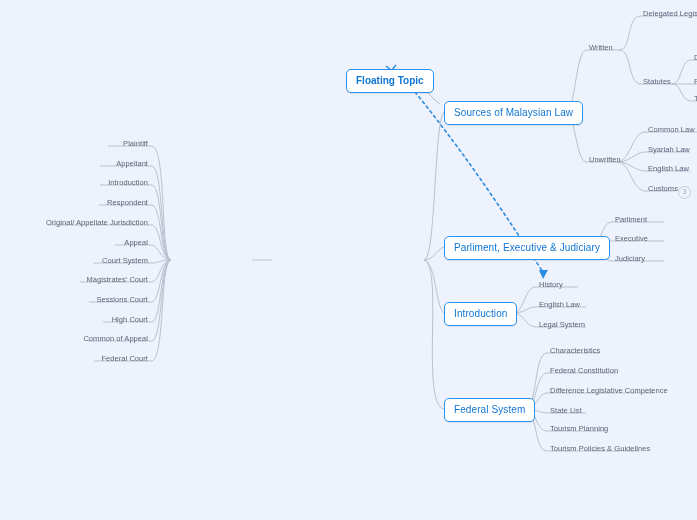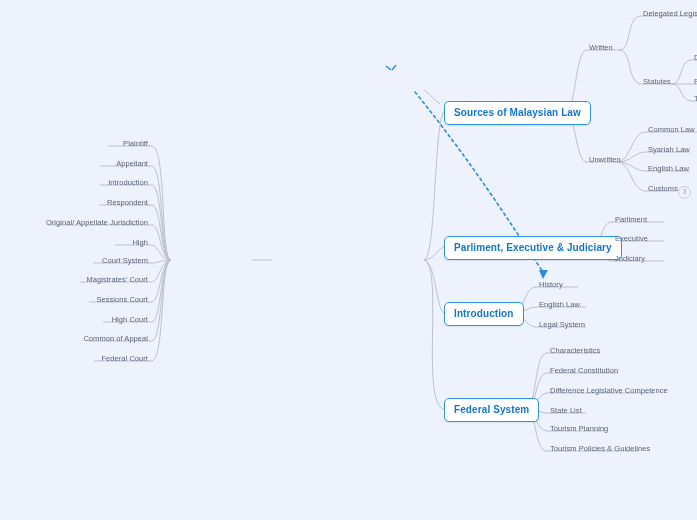--- a/index.html
+++ b/index.html
@@ -45,21 +45,21 @@
     letter-spacing: .2px;
     border-radius: 5px;
     padding: 9px 13px;
     box-shadow: 0 1px 2px rgba(20,70,130,.18);
   }
   
   .main {
     background: #ffffff;
     color: #1176d3;
     font-size: 10px;
-    font-weight: bold;
+    font-weight: normal;
     letter-spacing: .1px;
     border: 1.5px solid #2a93ef;
     border-radius: 5px;
     padding: 6px 9px;
     box-shadow: 0 1px 1px rgba(20,70,130,.10);
   }
   .floating {
     background: #ffffff;
     color: #1176d3;
     font-size: 10px;
@@ -201,20 +201,21 @@
     </g>
     <polygon points="543,279 539,270 548,270" fill="#2a8ce0"></polygon>
 
     <g stroke="#2a8ce0" stroke-width="1.4" fill="none">
       <path d="M386,66 l5,4"></path>
       <path d="M396,65 l-4,5"></path>
     </g>
   </svg>
 
 
+  <div class="node floating" style="left:346px; top:69px;">Floating Topic</div>
 
   <div class="node main" style="left:444px; top:101px;">Sources of Malaysian Law</div>
 
   <div class="node sub" style="left:586px; top:44px;">Written</div>
   <div class="node leaf right" style="left:640px; top:10px;">Delegated Legislation</div>
   <div class="node leaf right" style="left:640px; top:78px;">Statutes</div>
   <div class="node leaf right" style="left:691px; top:54px;">D</div>
   <div class="node leaf right" style="left:691px; top:78px;">F</div>
   <div class="node leaf right" style="left:691px; top:95px;">T</div>
 
@@ -241,21 +242,21 @@
   <div class="node leaf right" style="left:547px; top:387px;">Difference Legislative Competence</div>
   <div class="node leaf right" style="left:547px; top:407px;">State List</div>
   <div class="node leaf right" style="left:547px; top:425px;">Tourism Planning</div>
   <div class="node leaf right" style="left:547px; top:445px;">Tourism Policies &amp; Guidelines</div>
 
   <div class="node leaf left" style="right:546px; top:140px;">Plaintiff</div>
   <div class="node leaf left" style="right:546px; top:160px;">Appellant</div>
   <div class="node leaf left" style="right:546px; top:179px;">Introduction</div>
   <div class="node leaf left" style="right:546px; top:199px;">Respondent</div>
   <div class="node leaf left" style="right:546px; top:219px;">Original/ Appellate Jurisdiction</div>
-  <div class="node leaf left" style="right:546px; top:239px;">High</div>
+  <div class="node leaf left" style="right:546px; top:239px;">Appeal</div>
   <div class="node leaf left" style="right:546px; top:257px;">Court System</div>
   <div class="node leaf left" style="right:546px; top:276px;">Magistrates' Court</div>
   <div class="node leaf left" style="right:546px; top:296px;">Sessions Court</div>
   <div class="node leaf left" style="right:546px; top:316px;">High Court</div>
   <div class="node leaf left" style="right:546px; top:335px;">Common of Appeal</div>
   <div class="node leaf left" style="right:546px; top:355px;">Federal Court</div>
 
 </div>
 
 </body></html>

